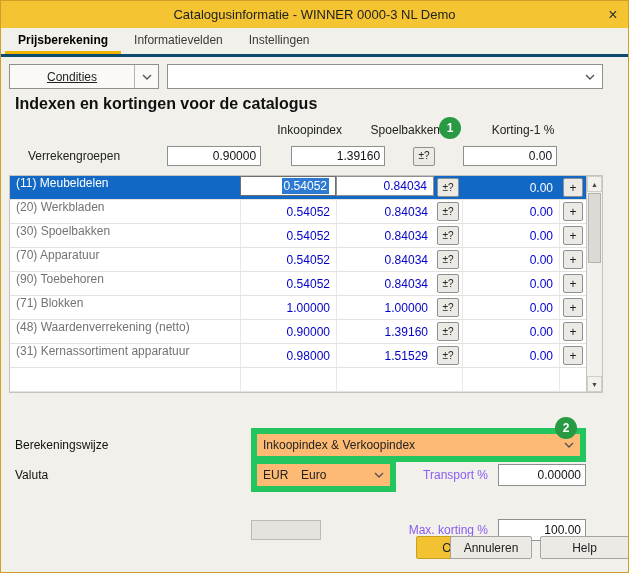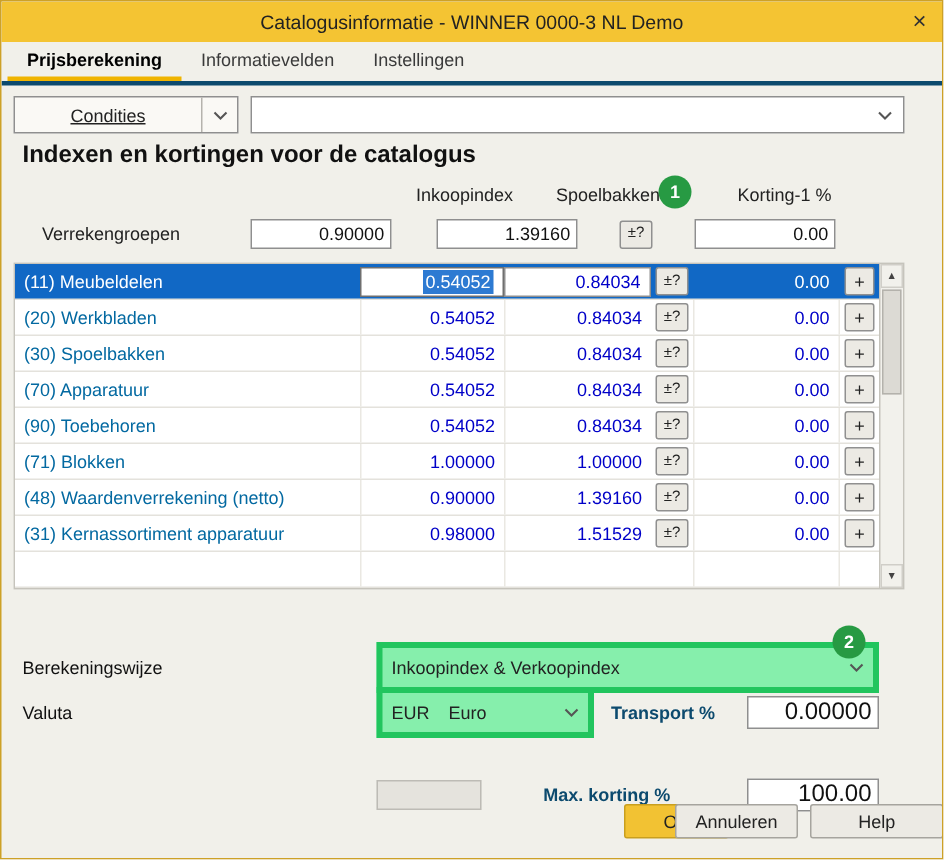--- a/index.html
+++ b/index.html
@@ -36,22 +36,22 @@
 
   .grid-head { position:absolute; left:9px; top:122px; width:576px; color:#222; }
 
   .vg-row { position:absolute; left:9px; top:144px; width:576px; height:22px; align-items:center;gap:28px; }
   .vg-input { width:94px; height:20px; border:1px solid #8F8F8F; background:#fff; text-align:right; padding:0 4px; font-size:12px; font-family:"Liberation Sans", sans-serif; color:#111; }
   .pmbtn { width:22px; height:19px; font-size:10px; font-family:"Liberation Sans", sans-serif; background:#ECEAE4; border:1px solid #909090; border-radius:2px; cursor:pointer; color:#222; line-height:1; }
   .plusbtn { width:20px; height:19px; font-size:12px; font-family:"Liberation Sans", sans-serif; background:#ECEAE4; border:1px solid #909090; border-radius:2px; cursor:pointer; color:#222; line-height:1; }
 
   .table-wrap { position:absolute; left:8px; top:174px; width:594px; height:218px; background:#fff; border:1px solid #C6C4BC; display:flex; }
   .rows { width:576px; }
-  .trow { display:flex; height:24px; align-items:center; border-bottom:1px solid #E4E2DC; font-size:12px; background:#fff; }
-  .trow .c-label { width:230px; padding-left:6px; color:#0369a1; white-space:nowrap; overflow:hidden; }
+  .trow { display:flex; height:24px; border-bottom:1px solid #E4E2DC; font-size:12px; background:#fff; }
+  .trow .c-label { width:230px; padding-left:6px; color:#737373; white-space:nowrap; overflow:hidden; }
   .c-num { height:100%; display:flex; align-items:center; justify-content:flex-end; padding-right:6px; color:#0000C8; }
   .c-ink  { width:96px; border-left:1px solid #EAE8E2; }
   .c-verk { width:98px; border-left:1px solid #EAE8E2; }
   .c-pm   { width:28px; display:flex; align-items:center; justify-content:center; }
   .c-kort { width:98px; border-left:1px solid #EAE8E2; border-right:1px solid #EAE8E2; }
   .c-plus { width:26px; display:flex; align-items:center; justify-content:center; }
 
   .trow.selected { background:#1168C5; }
   .trow.selected .c-label { color:#fff; }
   .trow.selected .c-kort { color:#fff; border-color:transparent; }
@@ -67,28 +67,28 @@
 
   .badge { position:absolute; width:22px; height:22px; border-radius:50%; background:#279A43; color:#fff; font-weight:bold; font-size:12px; display:flex; align-items:center; justify-content:center; z-index:5; }
   .badge1 { left:438px; top:116px; }
   .badge2 { left:554px; top:416px; }
 
   .b-row { position:absolute; left:14px; display:flex; align-items:center; font-size:12px; }
   .b-row1 { top:432px; height:24px; }
   .b-row2 { top:462px; height:23px; }
   .b-row3 { top:518px; height:22px; }
   .b-label { width:236px; color:#111; }
-  .combo { height:34px; background:#86efac; border:4px solid #22c55e; display:flex; align-items:center; cursor:pointer; }
+  .combo { height:34px; background:#fdba74; border:6px solid #22c55e; display:flex; align-items:center; cursor:pointer; }
   .combo .val { flex:1; padding-left:6px; white-space:nowrap; }
   .combo .chevbox { width:22px; display:flex; align-items:center; justify-content:center; }
   .w335 { width:335px; }
   .w145 { width:145px; }
   .code { width:38px; padding-left:6px; }
-  .num-input { width:88px; height:22px; border:1px solid #8F8F8F; background:#fff; text-align:right; padding:0 4px; font-size:16px; font-family:"Liberation Sans", sans-serif; color:#111; }
-  .r-label { text-align:center; padding-right:5px; color:#0c4a6e;font-weight:bold; }
+  .num-input { width:88px; height:22px; border:1px solid #8F8F8F; background:#fff; text-align:right; padding:0 4px; font-size:12px; font-family:"Liberation Sans", sans-serif; color:#111; }
+  .r-label { text-align:right; padding-right:5px; color:#8b5cf6; }
   .w97 { width:97px; }
   .w172 { width:172px; }
   .gap5 { width:5px; }
   .inset-box { width:70px; height:20px; background:#E5E3DD; border:1px solid #BDBBB5; }
 
   .btnrow { position:absolute; top:535px; left:0; width:629px; height:24px; }
   .btn { position:absolute; height:23px; font-size:12px; font-family:"Liberation Sans", sans-serif; background:#ECEAE4; border:1px solid #A6A49E; border-radius:2px; color:#222; cursor:pointer; }
   .btn-ok { left:371px; width:70px; background:#F2C233; border-color:#C99F1F;margin-left:44px; }
   .btn-cancel { left:449px; width:82px; }
   .btn-help { left:539px; width:89px; }

